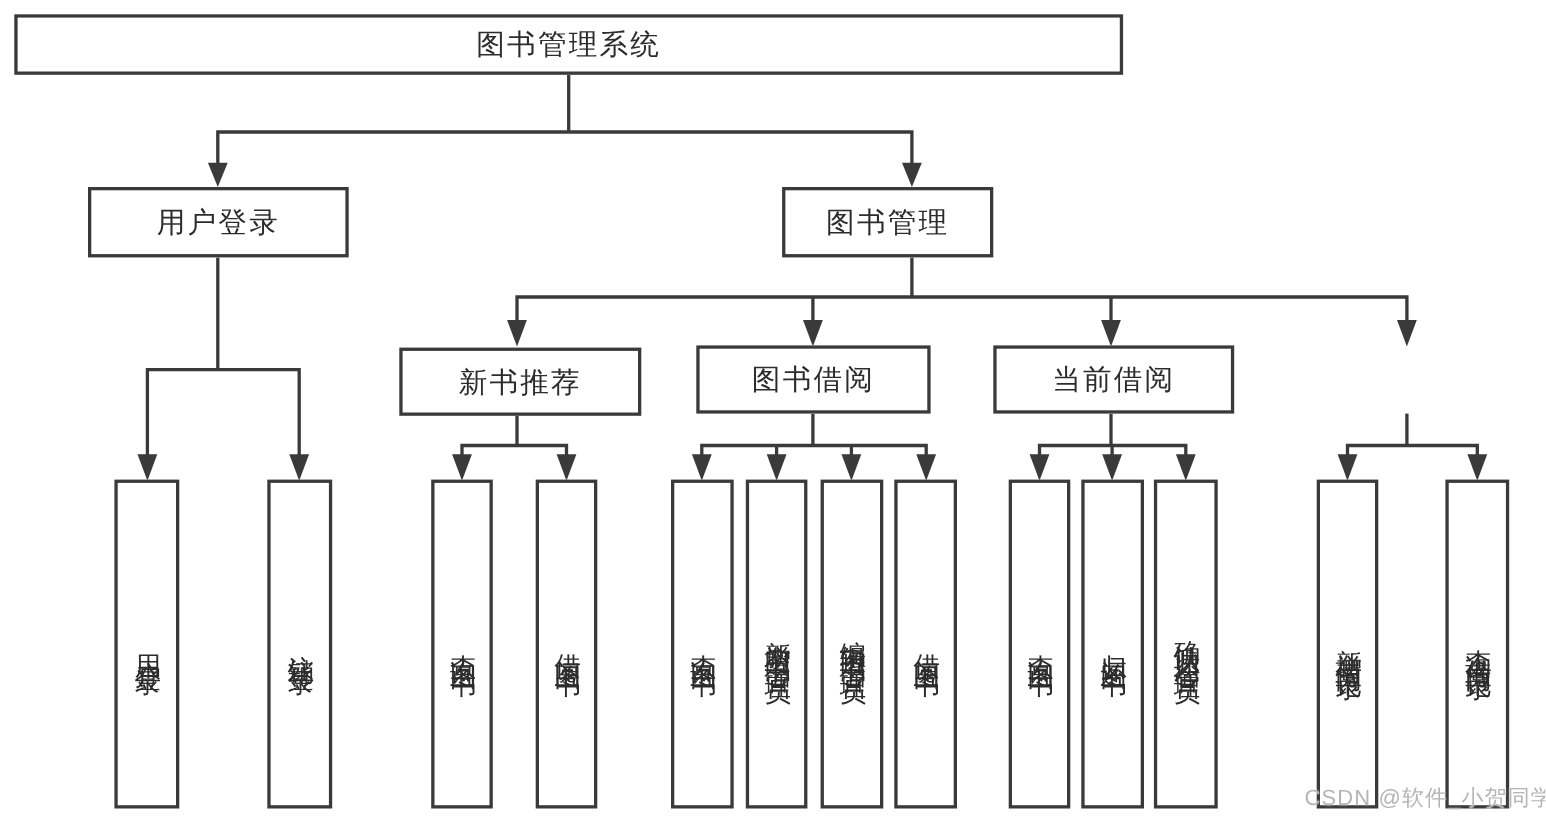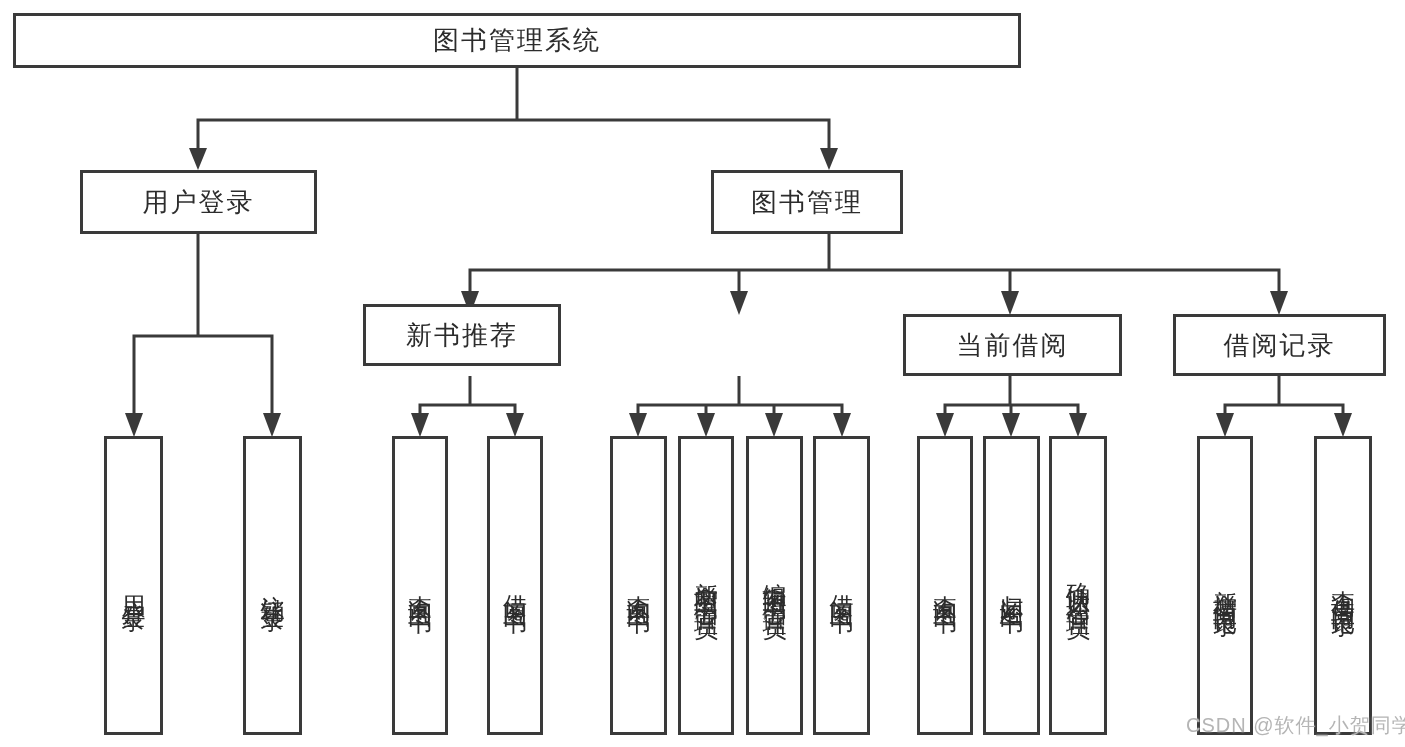--- a/index.html
+++ b/index.html
@@ -109,23 +109,23 @@
       <polygon points="1216,413 1234,413 1225,437" fill="#3a3a3a" stroke="none"></polygon>
       <polygon points="1334,413 1352,413 1343,437" fill="#3a3a3a" stroke="none"></polygon>
     </g>
   </svg>
 
   <div class="node hnode" style="left:13px;top:13px;width:1008px;height:55px">图书管理系统</div>
 
   <div class="node hnode" style="left:80px;top:170px;width:237px;height:64px">用户登录</div>
   <div class="node hnode" style="left:711px;top:170px;width:192px;height:64px">图书管理</div>
 
-  <div class="node hnode" style="left:363px;top:304px;width:198px;height:62px">新书推荐</div>
+  <div class="node hnode" style="left:363px;top:316px;width:220px;height:62px">新书推荐</div>
+  <div class="node hnode" style="left:633px;top:314px;width:213px;height:62px">图书借阅</div>
   <div class="node hnode" style="left:903px;top:314px;width:219px;height:62px">当前借阅</div>
-  <div class="node hnode" style="left:1173px;top:314px;width:213px;height:62px">借阅记录</div>
 
   <div class="node vnode" style="left:104px;top:436px;width:59px;height:299px">用户登录</div>
   <div class="node vnode" style="left:243px;top:436px;width:59px;height:299px">注销登录</div>
 
   <div class="node vnode" style="left:392px;top:436px;width:56px;height:299px">查询图书</div>
   <div class="node vnode" style="left:487px;top:436px;width:56px;height:299px">借阅图书</div>
 
   <div class="node vnode" style="left:610px;top:436px;width:57px;height:299px">查询图书</div>
   <div class="node vnode" style="left:678px;top:436px;width:56px;height:299px">新增图书（管理员）</div>
   <div class="node vnode" style="left:746px;top:436px;width:57px;height:299px">编辑图书（管理员）</div>

